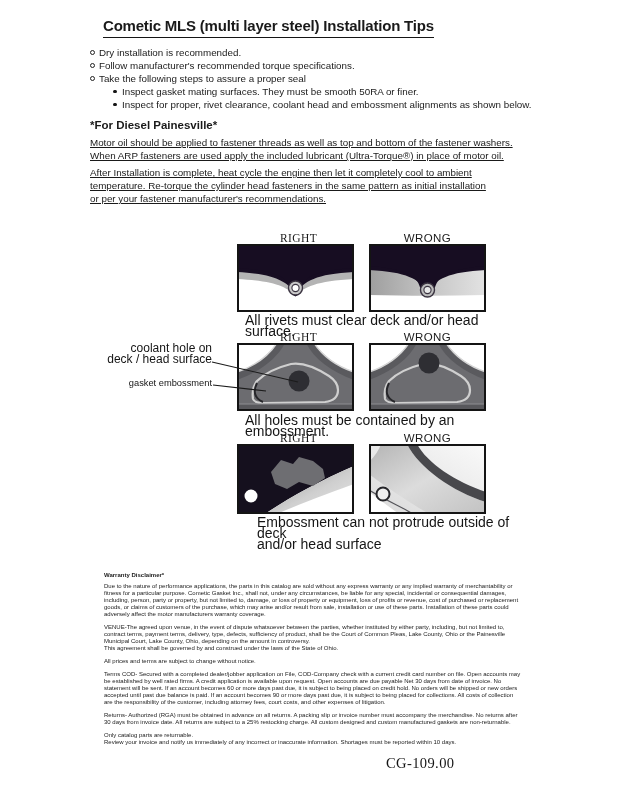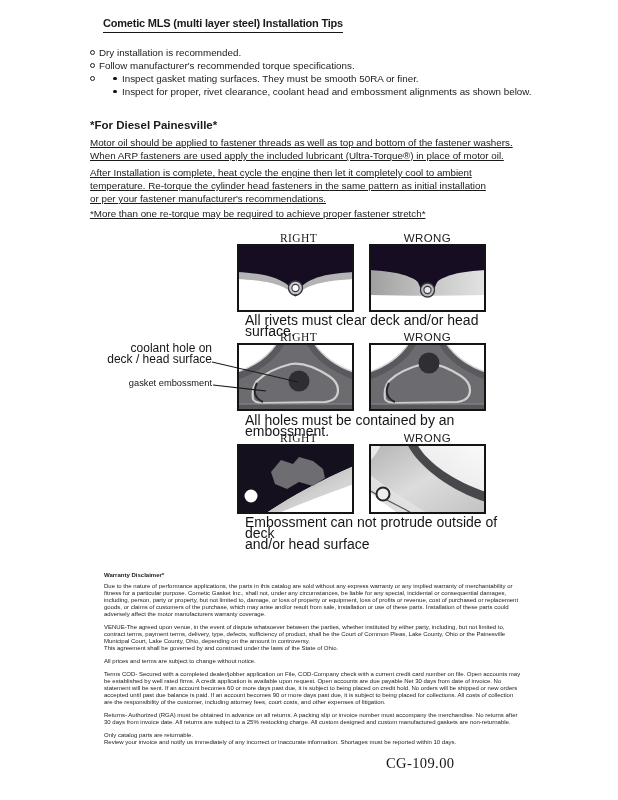--- a/index.html
+++ b/index.html
@@ -3,21 +3,21 @@
 <meta charset="utf-8">
 <style>
   html,body{margin:0;padding:0;background:#fff;}
   .page{
     position:relative;width:618px;height:800px;background:#ffffff;overflow:hidden;
     font-family:"Liberation Sans", sans-serif;color:#1a1a1a;
   }
   .abs{position:absolute;}
   
   .title{
-    left:103px;top:17px;font-size:11px;font-weight:bold;letter-spacing:-0.2px;
+    left:103px;top:17px;font-size:15px;font-weight:bold;letter-spacing:-0.2px;
     padding-bottom:3px;border-bottom:1.7px solid #151515;white-space:nowrap;
   }
   
   .tips{left:90px;top:46px;width:510px;font-size:9.8px;line-height:13px;}
   .tip{position:relative;padding-left:9px;white-space:nowrap;}
   .tip.sub{margin-left:23px;}
   .odot{position:absolute;left:0;top:4px;width:3.4px;height:3.4px;border:1px solid #222;border-radius:50%;}
   .fdot{position:absolute;left:0;top:4.5px;width:3.8px;height:3.8px;background:#141414;border-radius:50%;}
   
   .diesel-h{left:90px;top:119px;font-size:11.5px;font-weight:bold;}
@@ -25,21 +25,21 @@
   .p1{top:136px;}
   .p2{top:166px;}
   .note{top:207px;}
   
   .drow{position:absolute;left:237px;width:250px;}
   .dlabel{position:absolute;top:0;width:117px;text-align:center;font-size:11.5px;letter-spacing:0.4px;color:#1b1b1b;}
   .dlabel.l{left:3px;font-family:Liberation Serif, serif;} .dlabel.r{left:132px;}
   .dbox{position:absolute;top:12px;} .dbox.l{left:0;} .dbox.r{left:132px;}
   .dcaption{position:absolute;left:8px;width:280px;font-size:14px;line-height:11px;white-space:pre-line;color:#151515;}
   .row1{top:232px;} .row2{top:331px;} .row3{top:432px;}
-  .row1 .dcaption{top:83px;} .row2 .dcaption{top:84px;} .row3 .dcaption{top:85px;}
+  .row1 .dcaption{top:83px;} .row2 .dcaption{top:84px;} .row3 .dcaption{top:85px;margin-left:12px;}
   
   .callout1{left:104px;top:343px;width:108px;text-align:right;font-size:12px;line-height:10.5px;color:#151515;}
   .callout2{left:96px;top:378px;width:116px;text-align:right;font-size:9.3px;color:#151515;}
   .callout-lines{left:210px;top:355px;pointer-events:none;}
   
   .fine{left:104px;top:572px;width:478px;color:#222;}
   .fine h3{margin:0 0 5px 0;font-size:6px;font-weight:bold;}
   .fine p{margin:0 0 6px 0;font-size:6px;line-height:7px;white-space:pre-line;}
   
   .pagenum{left:386px;top:755px;font-size:14.5px;letter-spacing:0.4px;color:#151515;font-family:Liberation Serif, serif;}
@@ -47,32 +47,31 @@
 </head>
 <body>
 
 <div class="page">
 
   <div class="abs title">Cometic MLS (multi layer steel) Installation Tips</div>
 
   <div class="abs tips">
     <div class="tip"><span class="odot"></span><span>Dry installation is recommended.</span></div>
     <div class="tip"><span class="odot"></span><span>Follow manufacturer's recommended torque specifications.</span></div>
-    <div class="tip"><span class="odot"></span></div>
+    <div class="tip"><span class="odot"></span><span>Take the following steps to assure a proper seal</span></div>
     <div class="tip sub"><span class="fdot"></span><span>Inspect gasket mating surfaces.  They must be smooth 50RA or finer.</span></div>
     <div class="tip sub"><span class="fdot"></span><span>Inspect for proper, rivet clearance, coolant head and embossment alignments as shown below.</span></div>
   </div>
 
   <div class="abs diesel-h">*For Diesel Painesville*</div>
   <div class="abs para p1">Motor oil should be applied to fastener threads as well as top and bottom of the fastener washers.
 When ARP fasteners are used apply the included lubricant (Ultra-Torque®) in place of motor oil.</div>
   <div class="abs para p2">After Installation is complete, heat cycle the engine then let it completely cool to ambient
 temperature. Re-torque the cylinder head fasteners in the same pattern as initial installation
 or per your fastener manufacturer's recommendations.</div>
-  <div class="abs para note">*More than one re-torque may be required to achieve proper fastener stretch*</div>
 
   <div class="drow row1">
     <div class="dlabel l">RIGHT</div>
     <div class="dlabel r">WRONG</div>
 
     <svg class="dbox l" width="117" height="68" viewBox="0 0 117 68">
       <rect x="0" y="0" width="117" height="68" fill="#170d22"></rect>
       <path d="M0,28 C38,30 50,37 58.5,50 C67,37 79,30 117,28 L117,68 L0,68 Z" fill="#b4b4b4"></path>
       <path d="M0,35 C38,37 50,43 58.5,52 C67,43 79,37 117,35 L117,68 L0,68 Z" fill="#ffffff"></path>
       <path d="M0,0 H117 V24 C89,26 75,29 68,37 C64,42 65,50 58.5,52.5 C52,50 53,42 49,37 C42,29 28,26 0,24 Z" fill="#170d22"></path>

